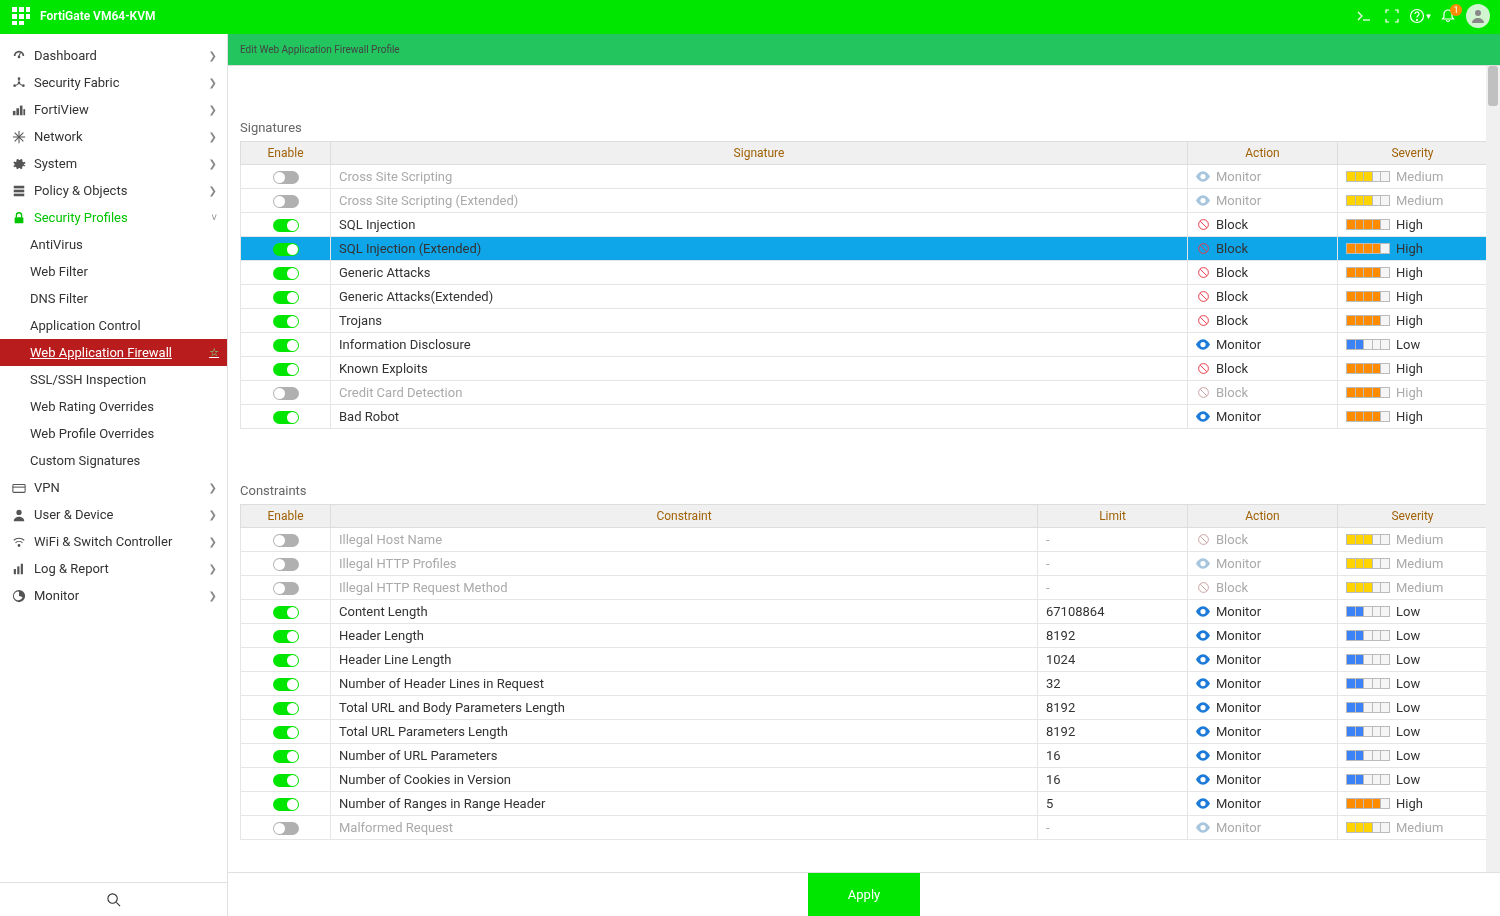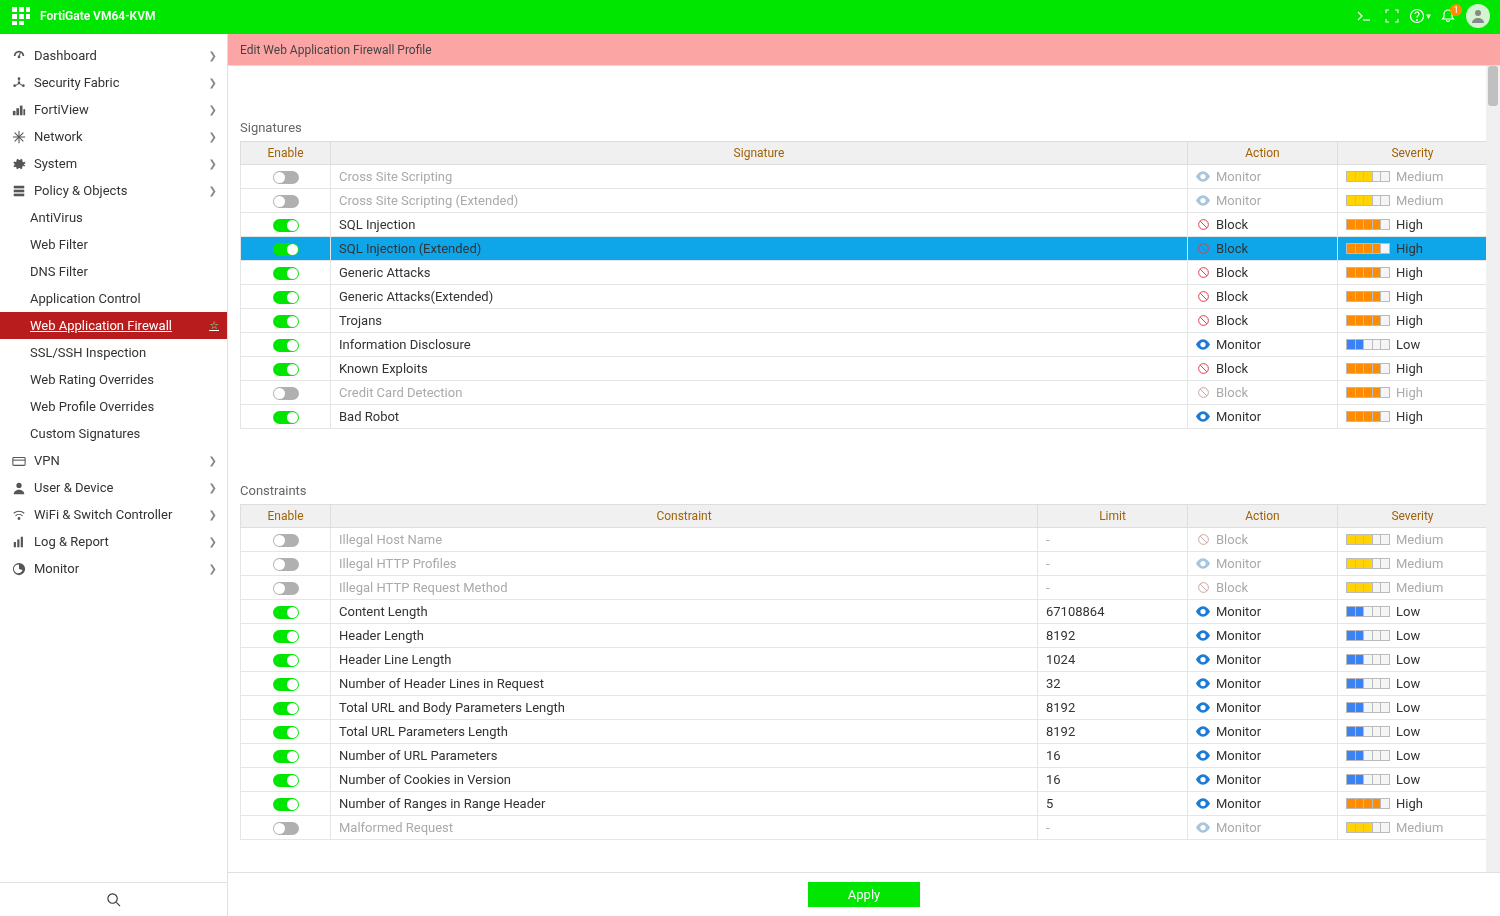--- a/index.html
+++ b/index.html
@@ -23,21 +23,21 @@
 .side-item .label { flex:1; }
 .side-item .chev { color:#888; font-size:10px;}
 .side-item.sel-parent { color:#00c400; }
 .side-item.sel-parent .sicon { color:#00c400; }
 .side-sub { padding-left:30px; height:27px; display:flex; align-items:center; cursor:pointer; color:#333; }
 .side-sub.active { background:#b91c1c; color:#fff;text-decoration:underline; }
 .side-sub.active .star { color:#66ff99; margin-right:8px; font-size:11px;}
 .side-footer { border-top:1px solid #e0e0e0; height:34px; display:flex; align-items:center; justify-content:center; font-size:16px; color:#555;}
 
 .content { flex:1; display:flex; flex-direction:column; background:#f4f4f4; overflow:hidden; position:relative;}
-.crumb { background:#fca5a5; height:32px; display:flex; align-items:center; padding:0 12px; border-bottom:1px solid #ddd; color:#444; font-size:12px;}
+.crumb { background:#22c55e; height:32px; display:flex; align-items:center; padding:0 12px; border-bottom:1px solid #ddd; color:#444; font-size:10px;}
 .scroll { flex:1; overflow-y:auto; background:#fff; padding:0 12px 60px 12px; position:relative;}
 .section-title { color:#666; font-size:13px; padding:14px 0 6px 0;margin-top:40px; }
 table.data { width:100%; border-collapse:collapse; background:#fff; }
 table.data th { background:#f0f0f0; border:1px solid #ddd; font-weight:normal; color:#a16207; padding:4px 8px; font-size:12px; text-align:center;}
 table.data td { border:1px solid #e5e5e5; padding:3px 8px; font-size:13px; vertical-align:middle; height:24px;}
 table.data td.c-enable { width:90px; text-align:center; }
 table.data td.c-action { width:150px; }
 table.data td.c-sev { width:150px; }
 table.data td.c-limit { width:150px; }
 tr.disabled td { color:#aaa; }
@@ -54,21 +54,21 @@
 .act .aicon { width:14px; height:14px; display:flex; align-items:center; justify-content:center;}
 
 .sevwrap { display:flex; align-items:center; gap:6px; }
 .sevbar { display:inline-flex; border:1px solid #bbb; height:11px; width:44px; }
 .sevbar .seg { flex:1; border-right:1px solid #bbb; background:#f5f5f5;}
 .sevbar .seg:last-child { border-right:none;}
 .sevbar .seg.f-yellow { background:#ffd400; }
 .sevbar .seg.f-orange { background:#ff8c00; }
 .sevbar .seg.f-blue { background:#3b82f6; }
 
-.bottombar { position:absolute; bottom:0; left:228px; right:0; height:44px; background:#fff; border-top:1px solid #e0e0e0; display:flex; align-items:center; justify-content:center; }
+.bottombar { position:absolute; bottom:0; left:228px; right:0; height:44px; background:#fff; border-top:1px solid #e0e0e0; display:flex; justify-content:center; }
 .apply-btn { background:#00e600; color:#fff; border:none; padding:5px 40px; font-size:13px; cursor:pointer; }
 
 .vscroll { position:absolute; top:32px; right:0; width:14px; bottom:44px; background:#f0f0f0; }
 .vscroll .thumb { position:absolute; left:2px; right:2px; top:0; height:40px; background:#c0c0c0; border-radius:3px;}
 
 svg { stroke-width:1.2; }
 </style>
 </head>
 <body>
 
@@ -189,20 +189,30 @@
             <span class="sicon">
               <svg width="14" height="14" viewBox="0 0 16 16" fill="currentColor">
                 <rect x="2" y="2" width="12" height="3"></rect>
                 <rect x="2" y="6.5" width="12" height="3"></rect>
                 <rect x="2" y="11" width="12" height="3"></rect>
               </svg>
             </span>
             <span class="label">Policy &amp; Objects</span>
             <span class="chev">❯</span>
           </div>
+          <div class="side-item sel-parent">
+            <span class="sicon">
+              <svg width="14" height="14" viewBox="0 0 16 16" fill="currentColor">
+                <rect x="3" y="7" width="10" height="7" rx="1"></rect>
+                <path d="M5 7V5a3 3 0 0 1 6 0v2" fill="none" stroke="currentColor" stroke-width="1.5"></path>
+              </svg>
+            </span>
+            <span class="label">Security Profiles</span>
+            <span class="chev">˅</span>
+          </div>
           <div class="side-sub">
             <span class="label" style="flex:1">AntiVirus</span>
           </div>
           <div class="side-sub">
             <span class="label" style="flex:1">Web Filter</span>
           </div>
           <div class="side-sub">
             <span class="label" style="flex:1">DNS Filter</span>
           </div>
           <div class="side-sub">

